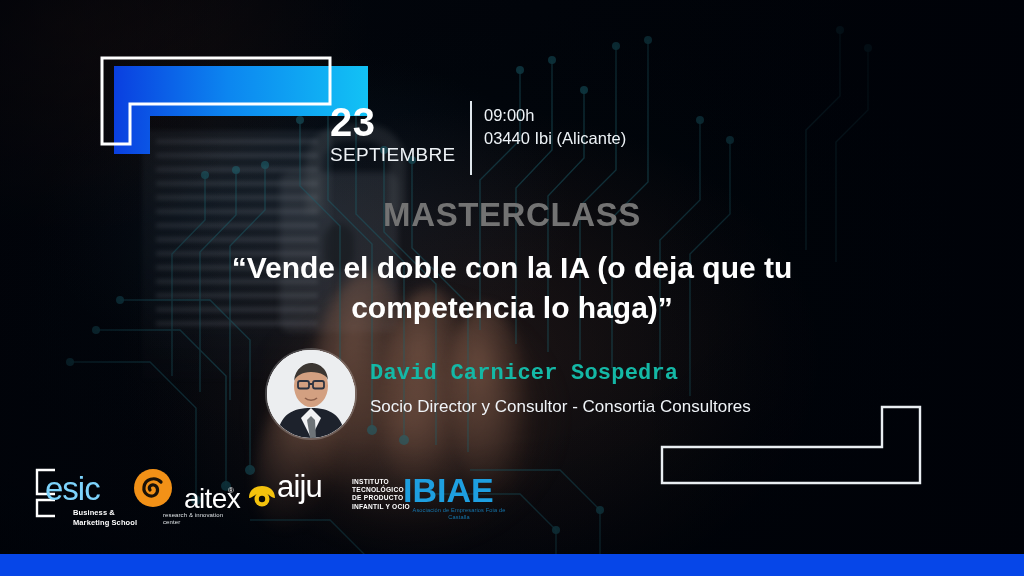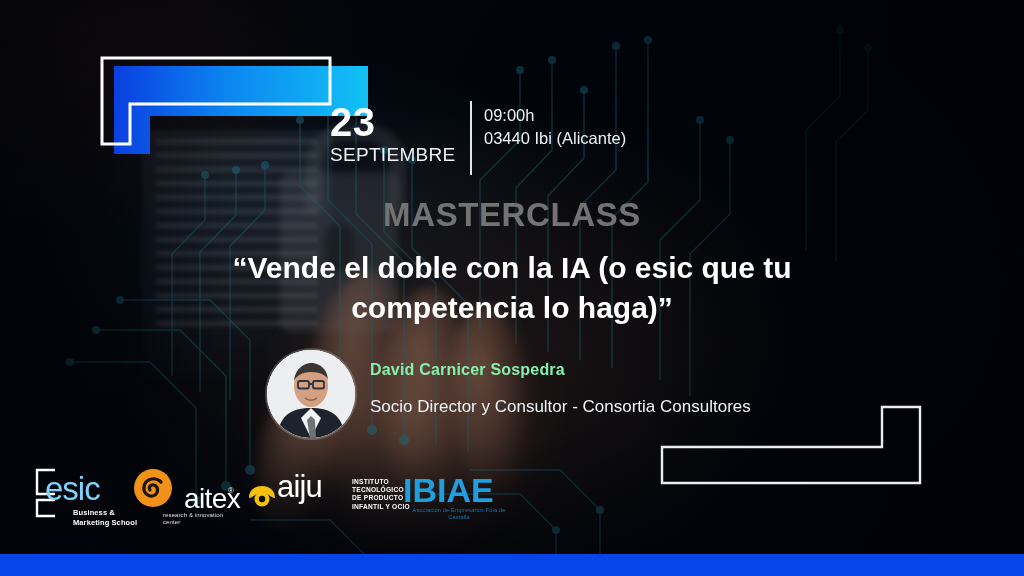--- a/index.html
+++ b/index.html
@@ -119,21 +119,21 @@
   
   .avatar{
     position:absolute; left:267px; top:350px;
     width:88px; height:88px; border-radius:50%;
     overflow:hidden; background:#f4f6f8;
     box-shadow:0 0 0 2px rgba(255,255,255,.22);
   }
   .av-bg{ position:absolute; inset:0; background:linear-gradient(180deg,#fafbfc 0%,#e8ebee 100%); }
   .speaker-name{
     position:absolute; left:370px; top:361px; width:470px;
-    color:#86efac; font-size:16px; font-weight:bold; letter-spacing:.2px;
+    color:#14b8a6; font-size:22px; font-weight:bold; letter-spacing:.2px;font-family:Liberation Mono, monospace;
   }
   .speaker-role{
     position:absolute; left:370px; top:396px; width:480px;
     color:#f0f4f8; font-size:17px; line-height:22px;
   }
 
   
   .rmark{ position:absolute; left:660px; top:405px; width:262px; height:80px; }
 
   
@@ -304,21 +304,21 @@
   </div>
   <div class="divider"></div>
 
   <div class="venue">
     <div>09:00h</div>
     <div>03440 Ibi (Alicante)</div>
   </div>
 
   <div class="masterclass">MASTERCLASS</div>
   <div class="title">
-    <div>“Vende el doble con la IA (o esic que tu</div>
+    <div>“Vende el doble con la IA (o deja que tu</div>
     <div>competencia lo haga)”</div>
   </div>
 
   <div class="avatar">
     <div class="av-bg"></div>
     <svg viewBox="0 0 88 88" style="position:absolute;inset:0">
       <rect x="0" y="0" width="88" height="88" fill="#eceef0"></rect>
       <path d="M10 88 C12 64 26 58 44 58 C62 58 76 64 78 88 Z" fill="#1d222c"></path>
       <path d="M44 58 L34 68 L44 88 L54 68 Z" fill="#f2f3f5"></path>
       <path d="M44 66 L40 70 L43 88 L49 88 L48 70 Z" fill="#6e7478"></path>

